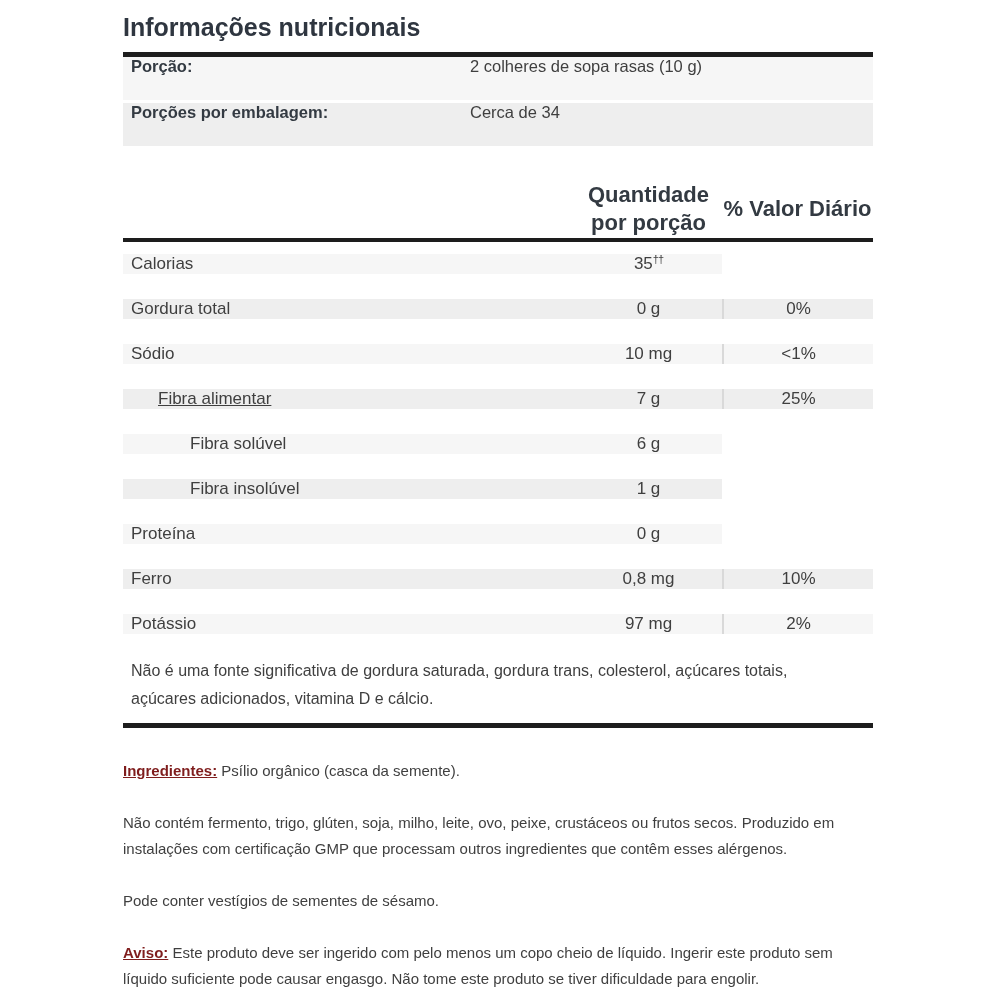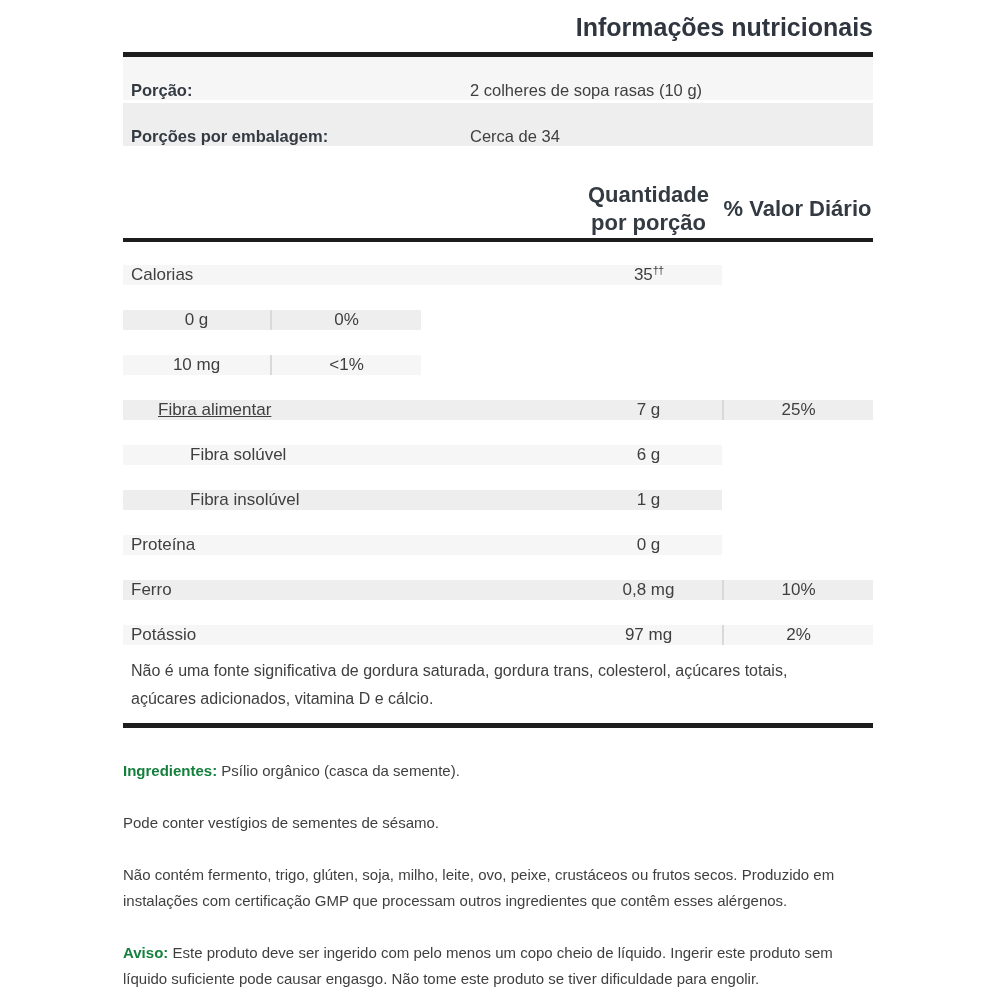--- a/index.html
+++ b/index.html
@@ -18,28 +18,27 @@
     color:var(--text,#3f3f3f);
   }
   .page{width:750px;margin:0 0 0 123px;}
 
   
   .page-title{
     padding-top:11px;
     font-size:25px;font-weight:700;line-height:33px;
     color:var(--title,#2f3640);
     margin-bottom:8px;
-    text-align:right;
   }
   .bar{height:5px;background:var(--bar,#1d1d1d);border:none;}
   .bar-header{height:4px;}
 
   
   .serving-row{
-    display:flex;align-items:flex-end;
+    display:flex;align-items:flex-start;
     height:43px;margin-bottom:3px;
     font-size:16.5px;
   }
   .serving-row:nth-child(odd){background:var(--row-light,#f6f6f6);}
   .serving-row:nth-child(even){background:var(--row-dark,#eeeeee);}
   .serving-label{width:347px;padding-left:8px;font-weight:700;color:#333a42;}
   .serving-value{flex:1;}
 
   
   .col-headers{
@@ -47,21 +46,21 @@
     margin-top:34px;min-height:58px;
     font-weight:700;font-size:22px;color:#333a42;
     text-align:center;line-height:28px;
   }
   .col-spacer{width:452px;}
   .col-amount{width:147px;}
   .col-dv{width:151px;}
 
   
   .nutrient-row{
-    display:flex;align-items:flex-end;
+    display:flex;align-items:center;
     height:43px;margin-bottom:2px;
     font-size:17px;
   }
   .rows .nutrient-row:nth-child(odd) .cell{background:var(--row-light,#f6f6f6);}
   .rows .nutrient-row:nth-child(even) .cell{background:var(--row-dark,#eeeeee);}
   .cell{display:flex;align-items:center;}
   .cell-label{width:452px;padding-left:8px;}
   .cell-label.indent-1{padding-left:35px;text-decoration:underline;}
   .cell-label.indent-2{padding-left:67px;}
   .cell-amount{width:147px;justify-content:center;text-align:center;}
@@ -75,21 +74,21 @@
   .footnote{
     padding:10px 8px 6px 8px;
     font-size:16px;line-height:28px;
     max-width:720px;
   }
   .bottom-bar{margin-top:4px;}
 
   
   .paras{margin-top:30px;}
   .para{font-size:15px;line-height:26px;margin-bottom:26px;}
-  .para b{color:#15803d;}
+  .para b{color:#7f1d1d;text-decoration:underline;}
 </style>
 </head>
 <body>
 
 <div class="page">
 
   <h1 class="page-title">Informações nutricionais</h1>
   <div class="bar"></div>
 
   <div class="serving-block">
@@ -119,25 +118,27 @@
             <span>Calorias</span>
           </div>
         <div class="cell cell-amount">
             <span>35</span>
             <span class="sup">††</span>
           </div>
         <div class="cell cell-dv"></div>
       </div>
 
       <div class="nutrient-row">
+        <div class="cell cell-label">Gordura total</div>
         <div class="cell cell-amount">0 g</div>
         <div class="cell cell-dv">0%</div>
       </div>
 
       <div class="nutrient-row">
+        <div class="cell cell-label">Sódio</div>
         <div class="cell cell-amount">10 mg</div>
         <div class="cell cell-dv">&lt;1%</div>
       </div>
 
 
       <div class="nutrient-row">
         <div class="cell cell-label indent-1">Fibra alimentar</div>
         <div class="cell cell-amount">7 g</div>
         <div class="cell cell-dv">25%</div>
       </div>
@@ -173,18 +174,18 @@
       </div>
 
     </div>
 
     <div class="footnote">Não é uma fonte significativa de gordura saturada, gordura trans, colesterol, açúcares totais, açúcares adicionados, vitamina D e cálcio.</div>
     <div class="bar bottom-bar"></div>
   </div>
 
   <div class="paras">
     <p class="para"><b>Ingredientes:</b><span> Psílio orgânico (casca da semente).</span></p>
+    <p class="para"><span>Não contém fermento, trigo, glúten, soja, milho, leite, ovo, peixe, crustáceos ou frutos secos. Produzido em instalações com certificação GMP que processam outros ingredientes que contêm esses alérgenos.</span></p>
     <p class="para"><span>Pode conter vestígios de sementes de sésamo.</span></p>
-    <p class="para"><span>Não contém fermento, trigo, glúten, soja, milho, leite, ovo, peixe, crustáceos ou frutos secos. Produzido em instalações com certificação GMP que processam outros ingredientes que contêm esses alérgenos.</span></p>
     <p class="para"><b>Aviso:</b><span> Este produto deve ser ingerido com pelo menos um copo cheio de líquido. Ingerir este produto sem líquido suficiente pode causar engasgo. Não tome este produto se tiver dificuldade para engolir.</span></p>
   </div>
 
 </div>
 
 </body></html>

